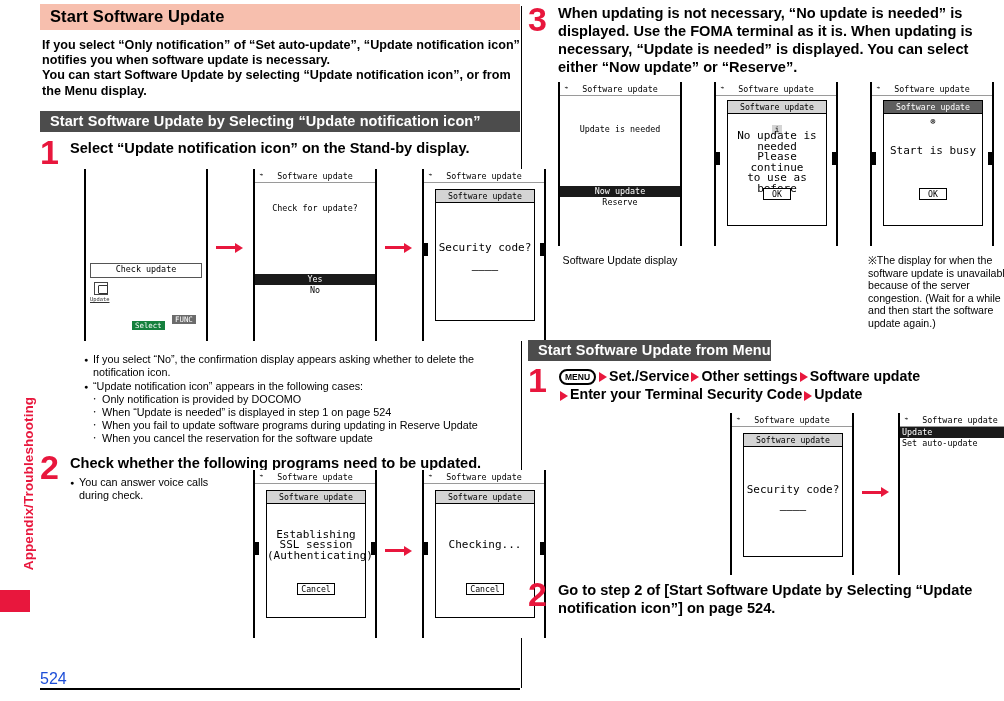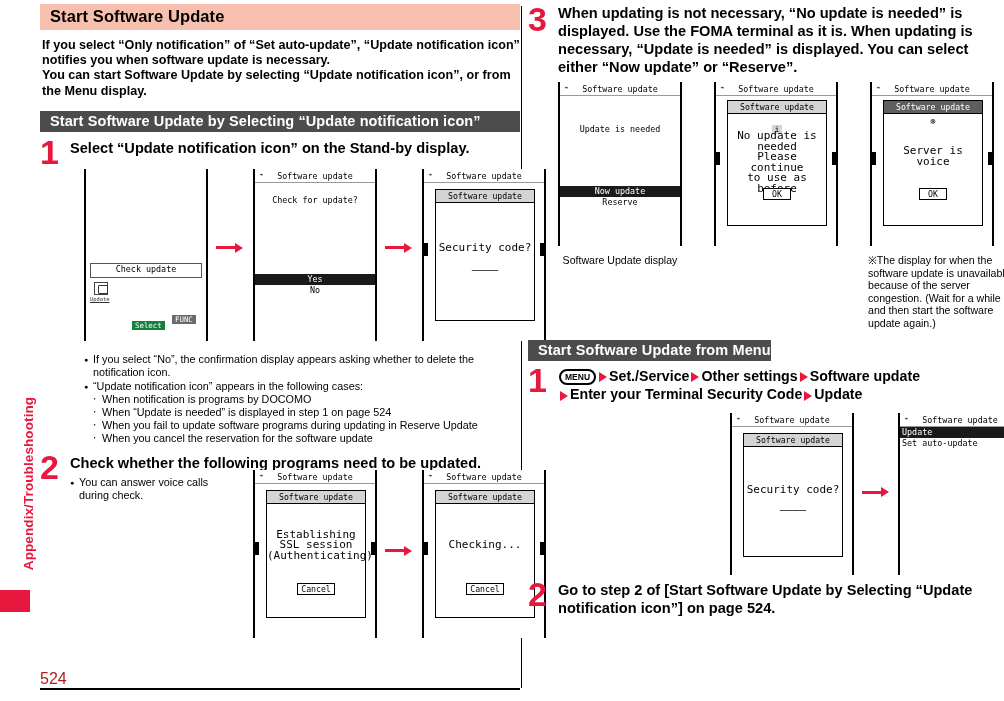--- a/index.html
+++ b/index.html
@@ -24,21 +24,21 @@
     transform:rotate(-90deg);
     font-size:13.5px; font-weight:bold; color:#e8173d;
     letter-spacing:.1px; white-space:nowrap;
   }
   .side-tab .bar{
     position:absolute; left:0; top:210px; width:30px; height:22px;
     background:#e8173d;
   }
   .page-number{
     position:absolute; left:40px; top:670px;
-    font-size:16px; color:#b91c1c;
+    font-size:16px; color:#1d4ed8;
   }
 
   
   .col-left  { position:absolute; left:40px;  top:4px; width:480px; height:690px; }
   .col-right { position:absolute; left:528px; top:4px; width:476px; height:690px; }
   .col-divider{
     position:absolute; left:521px; top:6px; width:1px; height:682px; background:#000;
   }
   .left-rule-bottom{
     position:absolute; left:40px; top:688px; width:480px; height:1.5px; background:#000;
@@ -242,21 +242,21 @@
       </div>
 
       <div class="arrow" style="left:176px; top:80px;"><span class="shaft"></span><span class="head"></span></div>
 
       <div class="screen" style="left:213px; top:8px; width:124px; height:172px; border-top:none; border-bottom:none; border-left-width:2px; border-right-width:2px;">
         <div class="ttl" style="border-bottom:1px solid #9a9a9a;">
           <span class="ant">⌁</span>
           <span>Software update</span>
         </div>
         <div class="body">
-          <div class="scr-text" style="top:12px;">Check for update?</div>
+          <div class="scr-text" style="top:20px;">Check for update?</div>
           <div class="hl-bar" style="top:91px;">Yes</div>
           <div class="plain-opt" style="top:102px;">No</div>
         </div>
       </div>
 
       <div class="arrow" style="left:345px; top:80px;"><span class="shaft"></span><span class="head"></span></div>
 
       <div class="screen" style="left:382px; top:8px; width:124px; height:172px; border-top:none; border-bottom:none; border-left-width:2px; border-right-width:2px;">
         <div class="ttl" style="border-bottom:1px solid #9a9a9a;">
           <span class="ant">⌁</span>
@@ -276,21 +276,21 @@
       </div>
     </div>
 
     <div class="notes" style="margin-top:2px; padding-left:44px;">
       <div class="b">
         <span>If you select “No”, the confirmation display appears asking whether to delete the notification icon.</span>
       </div>
       <div class="b" style="margin-top:1px;">
         <span>“Update notification icon” appears in the following cases:</span>
       </div>
-      <div class="sub"><span>When notification is programs by DOCOMO</span></div>
+      <div class="sub"><span>Only notification is provided by DOCOMO</span></div>
       <div class="sub"><span>When “Update is needed” is displayed in step 1 on page 524</span></div>
       <div class="sub"><span>When you fail to update software programs during updating in Reserve Update</span></div>
       <div class="sub"><span>When you cancel the reservation for the software update</span></div>
     </div>
 
     <div class="step" style="margin-top:9px;">
       <div class="num">2</div>
       <div class="title">Check whether the following programs need to be updated.</div>
     </div>
 
@@ -398,21 +398,21 @@
       <div class="screen" style="left:342px; top:0px; width:124px; height:164px; border-top:none; border-bottom:none; border-left-width:2px; border-right-width:2px;">
         <div class="ttl" style="border-bottom:1px solid #9a9a9a;">
           <span class="ant">⌁</span>
           <span>Software update</span>
         </div>
         <div class="body">
           <div class="popup" style="left:11px; top:4px; width:100px; height:126px;">
             <div class="ph dark">Software update</div>
             <div class="pbody" style="height:102px; position:relative;">
               <div style="position:absolute; top:2px; width:100%; text-align:center; font-size:9px;">⊗</div>
-              <div class="ptext" style="position:absolute; top:32px; width:100%;">Server is voice</div>
+              <div class="ptext" style="position:absolute; top:32px; width:100%;">Start is busy</div>
               <div style="position:absolute; top:68px; width:100%; text-align:center;">
                 <span class="okbtn">OK</span>
               </div>
             </div>
           </div>
           <div class="sidenub" style="left:-2px; top:56px;"></div>
           <div class="sidenub" style="right:-2px; top:56px;"></div>
         </div>
       </div>
       <div class="caption" style="left:340px; top:172px; width:144px; text-align:left;">※The display for when the software update is unavailable because of the server congestion. (Wait for a while and then start the software update again.)</div>

